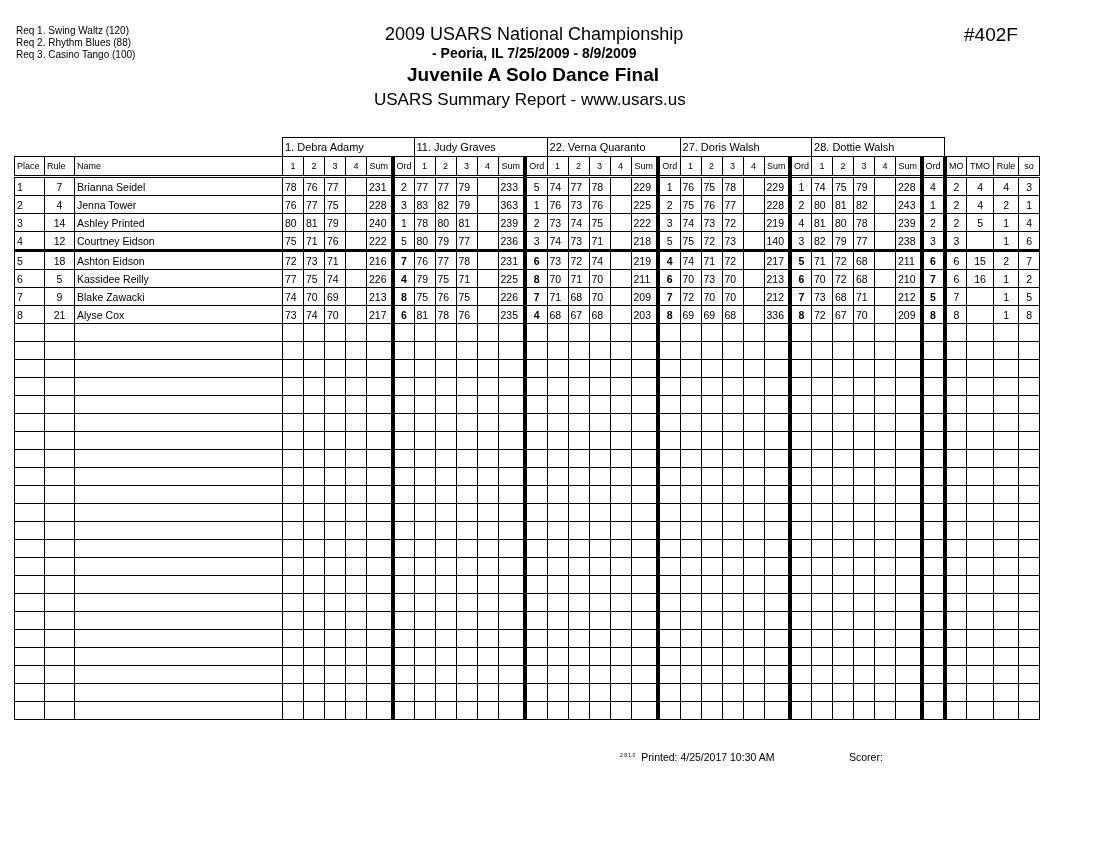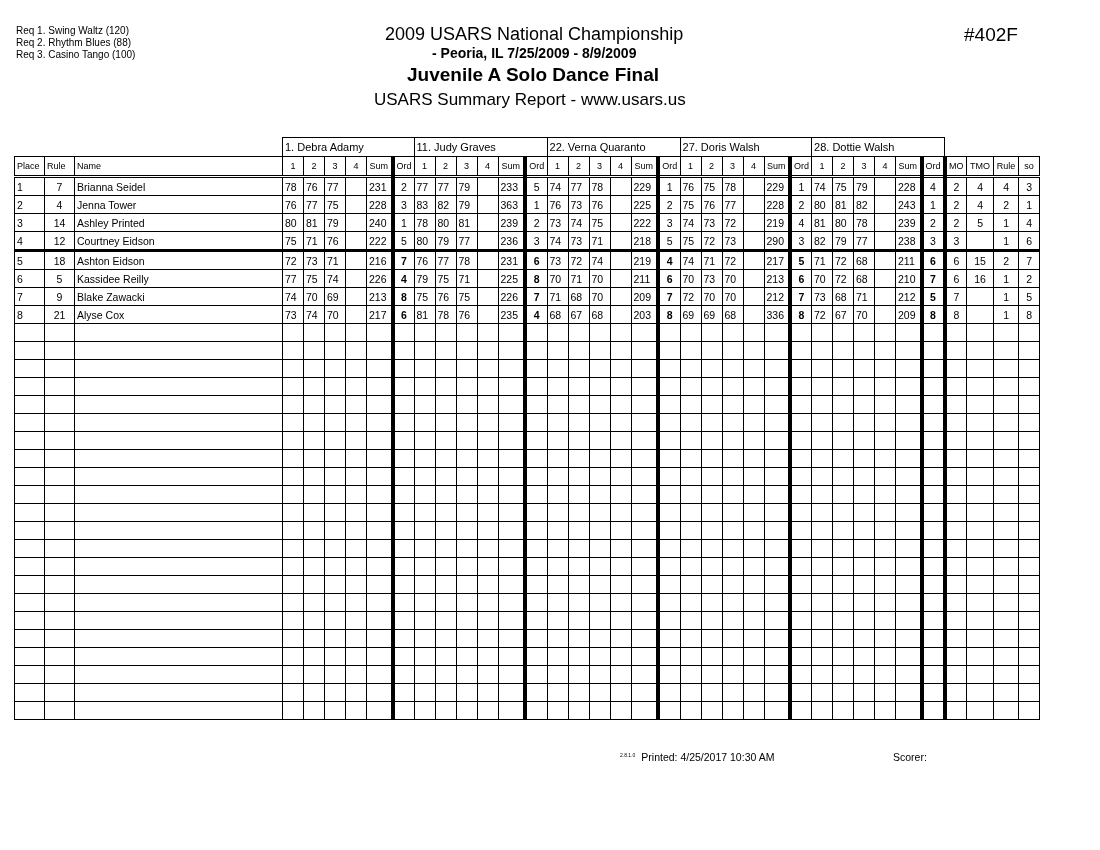--- a/index.html
+++ b/index.html
@@ -266,21 +266,21 @@
         <td>74</td>
         <td>73</td>
         <td>71</td>
         <td></td>
         <td class="r">218</td>
         <td class="ord thick-l">5</td>
         <td>75</td>
         <td>72</td>
         <td>73</td>
         <td></td>
-        <td class="r">290</td>
+        <td class="r">140</td>
         <td class="ord thick-l">3</td>
         <td>82</td>
         <td>79</td>
         <td>77</td>
         <td></td>
         <td class="r">238</td>
         <td class="ord thick-l">3</td>
         <td class="c thick-l">3</td>
         <td class="c"></td>
         <td class="c">1</td>
@@ -1299,13 +1299,13 @@
         <td></td>
         <td></td>
         <td></td>
       </tr>
     </tbody>
 </table>
 
 <div class="footer" style="left:620px;">
   <span class="tiny">2.8.1.0</span><span>Printed:  4/25/2017  10:30 AM</span>
 </div>
-<div class="footer" style="left:893px;">Scorer:</div>
+<div class="footer" style="left:849px;">Scorer:</div>
 
 </body></html>

